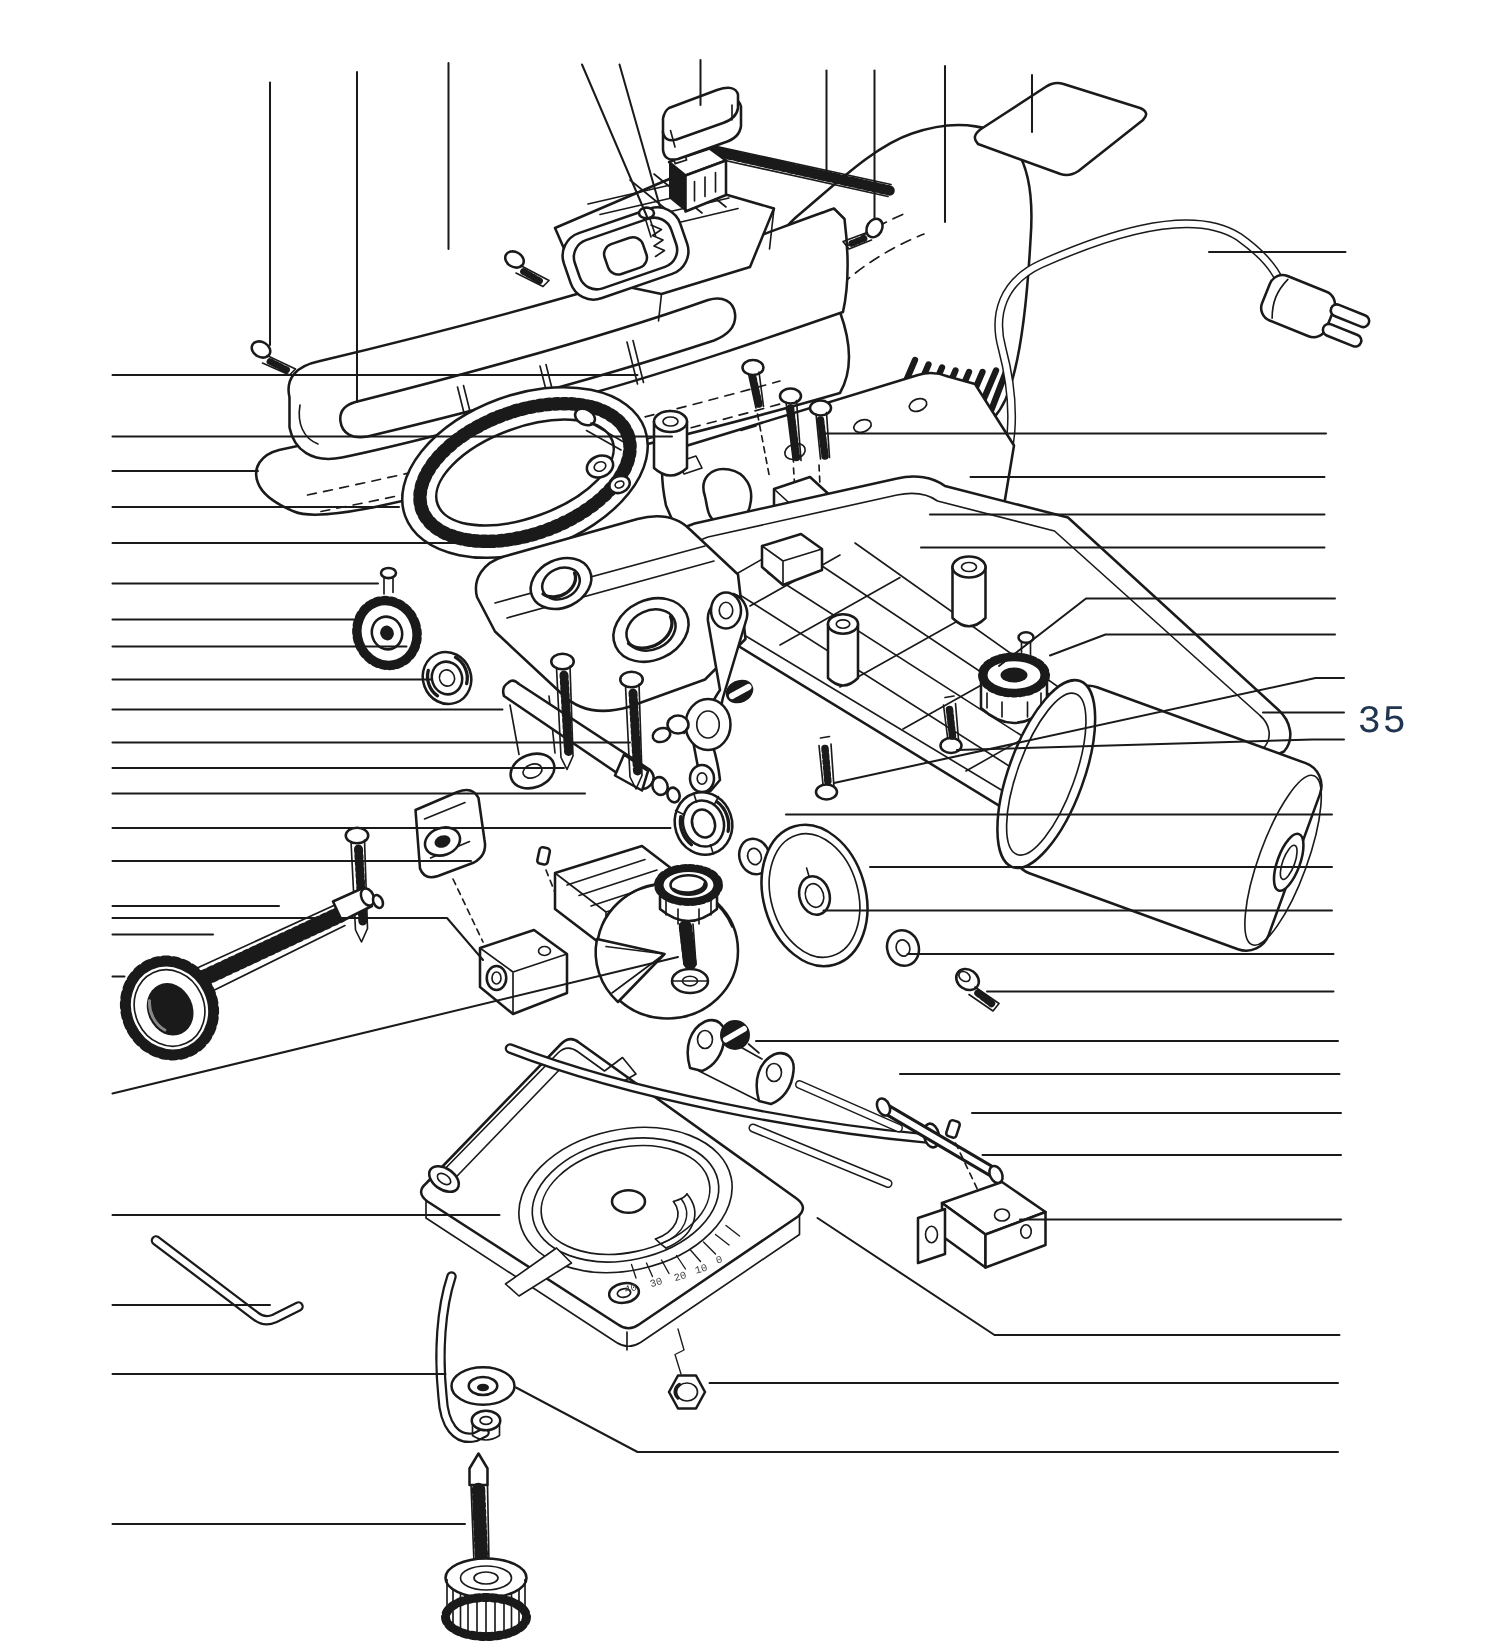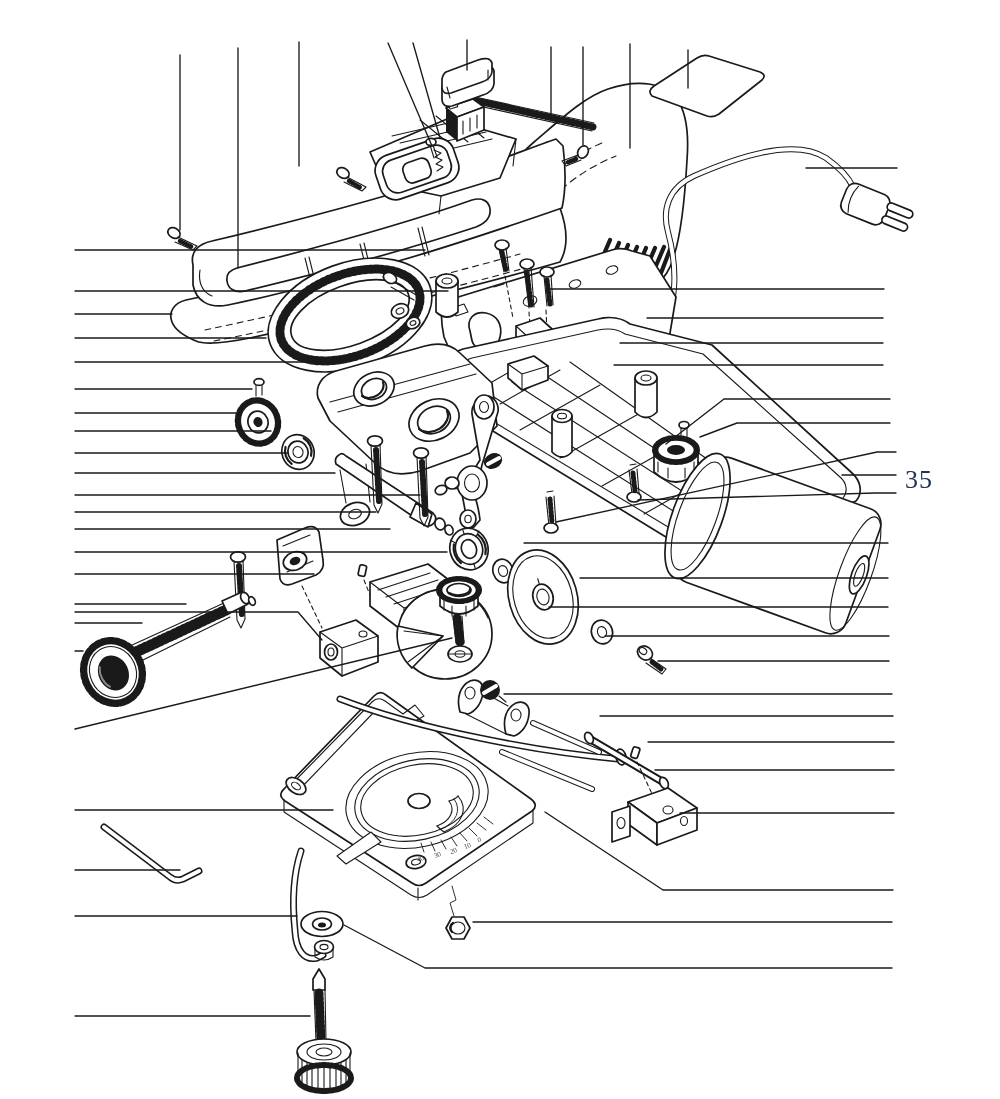--- a/index.html
+++ b/index.html
@@ -1,17 +1,17 @@
 <!DOCTYPE html>
 <html><head>
 <meta charset="utf-8">
 <style>
   html,body{margin:0;padding:0;background:#ffffff;}
   #stage{position:relative;width:1000px;height:1099px;background:#fff;overflow:hidden;
-         font-family:Liberation Serif, serif;border-radius:28px;}
+         font-family:Liberation Mono, monospace;border-radius:28px;}
   svg{position:absolute;left:0;top:0;}
   .ln{fill:none;stroke-width:1.35;}
   .p {fill:#ffffff;}
   .n {fill:none;}
   .k {fill:#1a1a1a;stroke:none;}
   .t5{stroke-width:.9;}
   .t1{stroke-width:1.1;}
   .t2{stroke-width:2.2;}
   .w7{stroke:#ffffff;stroke-width:4;}
   .callout{font-size:26px;letter-spacing:1px;}

